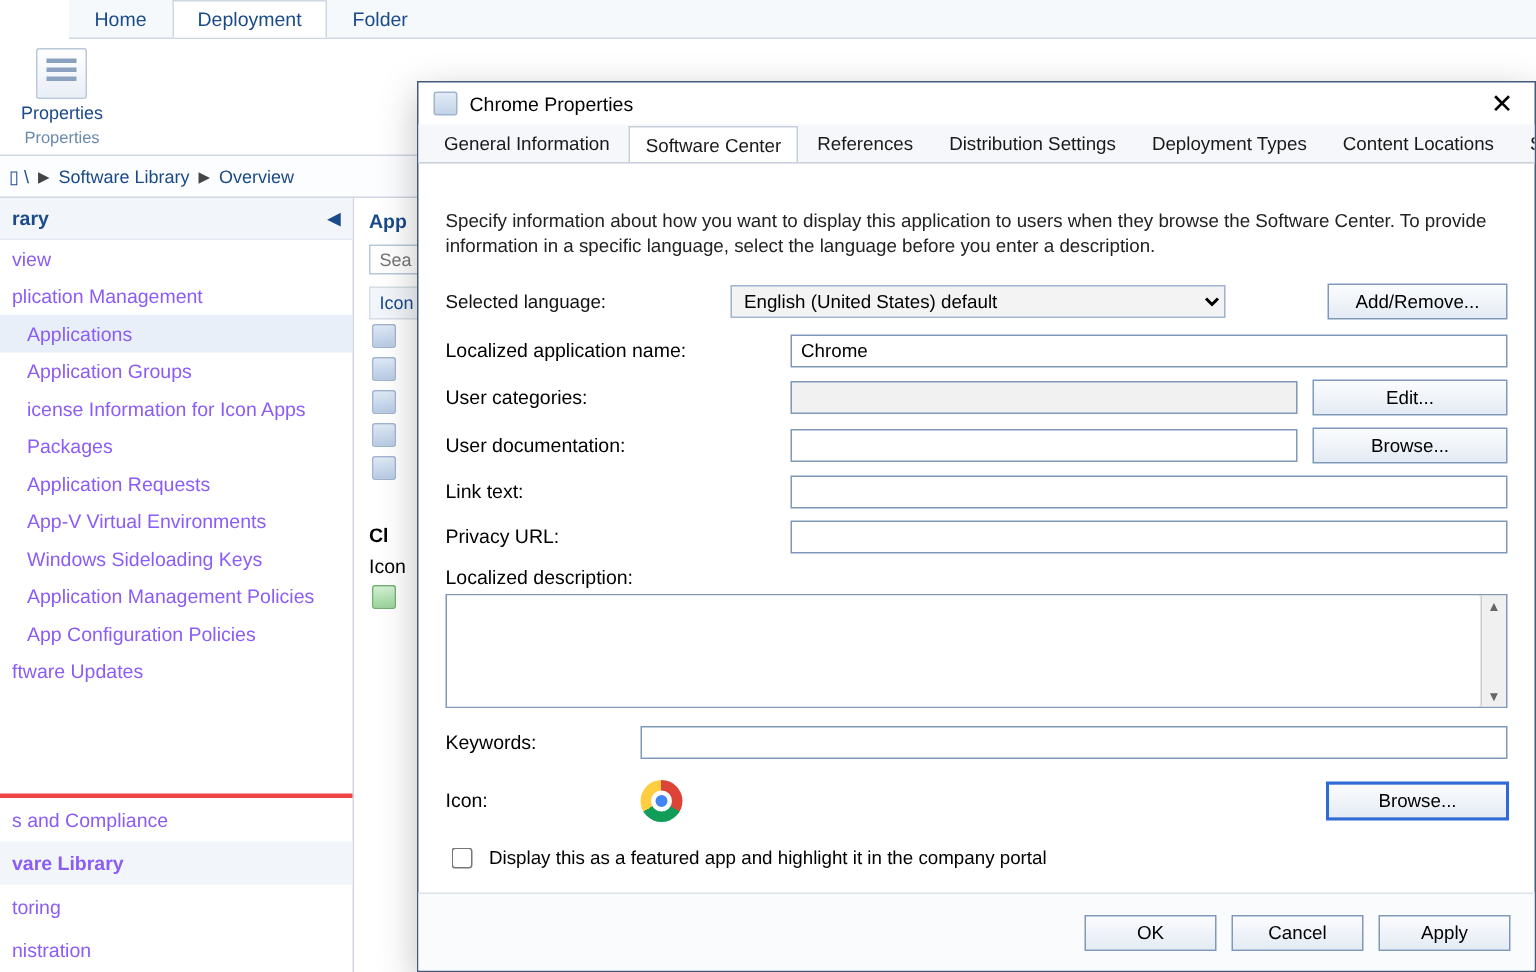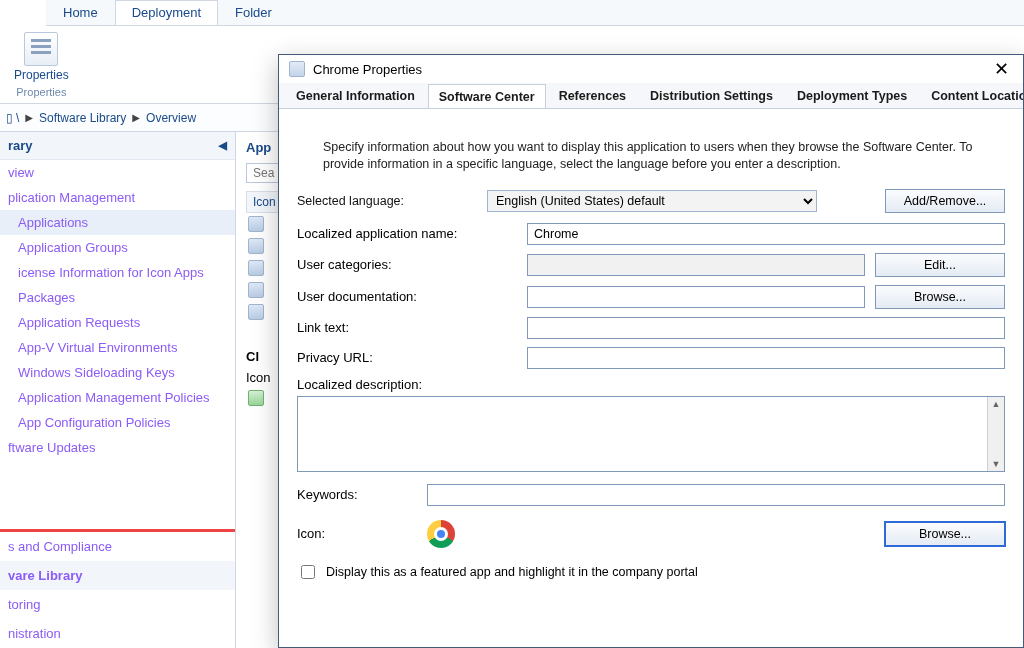--- a/index.html
+++ b/index.html
@@ -42,26 +42,26 @@
   
   .dialog {
     position:absolute; left:278px; top:54px; width:746px; height:594px;
     background:#fff; border:1px solid #455a78; box-shadow:0 8px 24px rgba(0,0,0,.25);
   }
   .dlg-title { display:flex; align-items:center; justify-content:space-between; padding:6px 10px; font-size:13px; }
   .dlg-title-left { display:flex; align-items:center; gap:8px; }
   .dlg-icon { width:16px; height:16px; background:linear-gradient(#e3ebf5,#c3d4ea); border:1px solid #9fb4cf; border-radius:2px;}
   .dlg-close { font-size:18px; line-height:16px; cursor:default; padding:0 4px;}
 
-  .tabs { display:flex; border-bottom:1px solid #c7cfda; padding:0 6px; gap:2px; background:#f5f7fa; overflow:hidden;font-weight:bold;}
+  .tabs { display:flex; border-bottom:1px solid #c7cfda; padding:0 6px; gap:2px; background:#f5f7fa; overflow:hidden;}
   .tab { padding:5px 10px; font-size:12.5px; color:#1a1a1a; border:1px solid transparent; border-bottom:none; white-space:nowrap; cursor:default;}
   .tab.active { background:#fff; border-color:#c7cfda; position:relative; top:1px; }
 
   .dlg-body { position:absolute; left:0; right:0; top:74px; bottom:52px; padding:10px 18px; overflow:auto; }
-  .hint { font-size:12.5px; color:#222; margin-bottom:16px; line-height:1.35;margin-left:26px;}
+  .hint { font-size:12.5px; color:#222; margin-bottom:16px; line-height:1.35;}
 
   .row { display:flex; align-items:center; margin-bottom:10px; }
   .row label.caption { font-size:12.5px; color:#111; }
   .sel-lang label.caption { width:190px; }
   .sel-lang select { width:330px; height:22px; border:1px solid #9fb4cf; background:#f3f3f3; font-size:12.5px; padding:1px 4px;}
   .sel-lang .btn { margin-left:auto; }
 
   .btn { min-width:120px; height:24px; border:1px solid #8099b9; background:linear-gradient(#fbfcfe,#e4ebf4); font-size:12.5px; padding:0 12px; cursor:default;}
   .btn.focus { outline:2px solid #2e6bd6; outline-offset:-1px; }
 
@@ -243,13 +243,18 @@
       <span class="chrome-icon"></span>
       <button class="btn focus" style="margin-left:auto;">Browse...</button>
     </div>
 
     <div class="chk-row">
       <input type="checkbox" style="">
       <label>Display this as a featured app and highlight it in the company portal</label>
     </div>
   </div>
 
+  <div class="dlg-footer">
+    <button class="btn">OK</button>
+    <button class="btn">Cancel</button>
+    <button class="btn">Apply</button>
+  </div>
 </div>
 
 </body></html>

